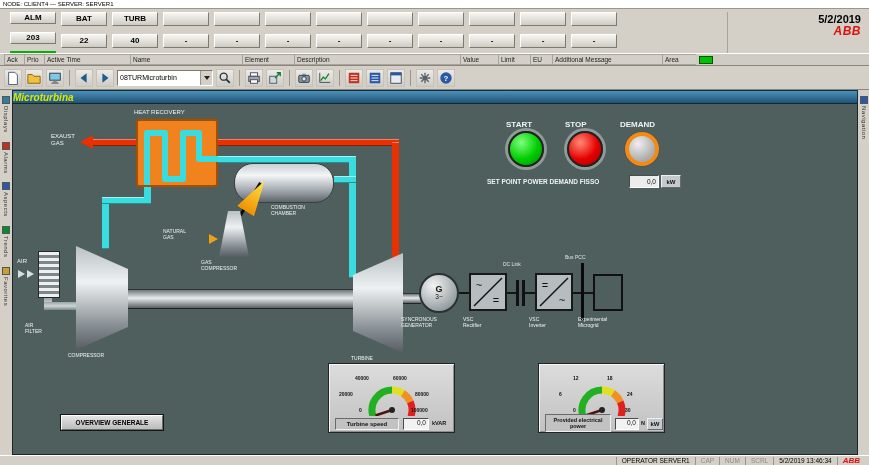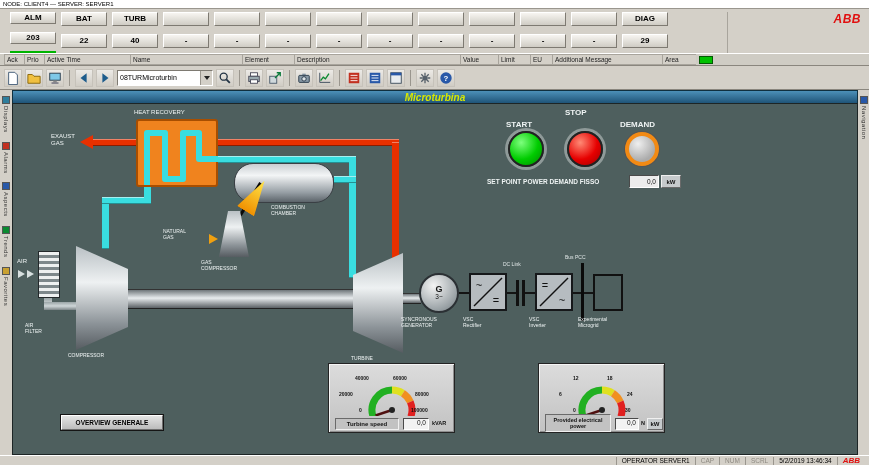--- a/index.html
+++ b/index.html
@@ -37,21 +37,21 @@
   .combo-arrow::after{content:"";border:3px solid transparent;border-top:4px solid #222;margin-top:4px}
 
   
   .workspace{display:flex;height:365px}
   .tabstrip{width:12px;background:#d4d0c8;display:flex;flex-direction:column;align-items:center;padding-top:6px;gap:9px}
   .tabstrip.right{width:11px}
   .tab-item{display:flex;flex-direction:column;align-items:center;gap:2px}
   .tab-ico{width:8px;height:8px;border:1px solid #555}
   .tab-label{writing-mode:vertical-rl;font-size:6px;color:#333;letter-spacing:.5px}
   .main-col{flex:1;display:flex;flex-direction:column}
-  .title-bar{height:13px;background:linear-gradient(#4c90b8,#1f5478);border:1px solid #10303f;border-bottom:none;display:flex;align-items:center;justify-content:center}
+  .title-bar{height:13px;background:linear-gradient(#4c90b8,#1f5478);border:1px solid #10303f;border-bottom:none;display:flex;align-items:center;justify-content:flex-start}
   .title-text{font-size:10px;font-weight:bold;font-style:italic;color:#d8e800}
   .canvas{position:relative;flex:1;background:#4e5f5e;border:1px solid #1d2525;overflow:hidden}
 
   
   .status-bar{height:10px;background:#d4d0c8;border-top:1px solid #fff;display:flex;align-items:center;justify-content:flex-end;gap:0;font-size:6.5px;color:#000;padding-right:4px}
   .sb-cell{border-left:1px solid #9a968e;padding:0 5px;height:8px;line-height:8px;white-space:nowrap}
   .dim{color:#8e8a82}
   .abb-sm{font-size:8px;font-weight:900;font-style:italic;color:#e01010}
 
   
@@ -144,26 +144,23 @@
         <button class="abtn">-</button>
       </div>
       <div class="acol">
         <button class="abtn"></button>
         <button class="abtn">-</button>
       </div>
       <div class="acol">
         <button class="abtn"></button>
         <button class="abtn">-</button>
       </div>
-      <div class="acol">
-        <button class="abtn">DIAG</button>
-        <button class="abtn">29</button>
-      </div>
     </div>
     <div class="dt-panel">
+      <div class="dt-date">5/2/2019</div>
       <div class="abb">ABB</div>
     </div>
   </div>
 
   <div class="alarm-header">
     <div class="hcell" style="width:20px">Ack</div>
     <div class="hcell" style="width:20px">Prio</div>
     <div class="hcell" style="width:86px">Active Time</div>
     <div class="hcell" style="width:112px">Name</div>
     <div class="hcell" style="width:52px">Element</div>
@@ -411,21 +408,21 @@
         <div class="lbl tiny" style="left:552px;top:150px;width:34px;color:#dfe6e6">Bus PCC</div>
         <div class="wire" style="left:571px;top:188px;width:9px"></div>
         <div class="abs" style="left:580px;top:170px;width:30px;height:37px;border:2px solid #111"></div>
         <div class="lbl tiny" style="left:565px;top:212px;width:60px">
           <span>Experimental</span>
             <span>Microgrid</span>
         </div>
 
         <div class="lbl" style="left:493px;top:16px;width:40px;font-weight:bold;font-size:8px">START</div>
         <div class="pbtn start" style="left:495px;top:27px;width:36px;height:36px"></div>
-        <div class="lbl" style="left:552px;top:4px;width:40px;font-weight:bold;font-size:8px">STOP</div>
+        <div class="lbl" style="left:552px;top:16px;width:40px;font-weight:bold;font-size:8px">STOP</div>
         <div class="pbtn stop" style="left:554px;top:27px;width:36px;height:36px"></div>
         <div class="lbl" style="left:607px;top:16px;width:44px;font-weight:bold;font-size:8px">DEMAND</div>
         <div class="pbtn alarm" style="left:612px;top:28px;width:34px;height:34px"></div>
 
         <div class="lbl" style="left:474px;top:74px;width:142px;font-weight:bold;font-size:6.5px;text-align:left">SET POINT POWER DEMAND FISSO</div>
         <input class="vfield" style="left: 616px; top: 71px; width: 30px; height: 13px;" value="0,0">
         <div class="unit-chip" style="left:648px;top:71px;width:20px;height:13px">kW</div>
 
         <div class="gpanel" style="left:315px;top:259px">
           <svg class="abs" style="left:0;top:2px" width="127" height="50" viewBox="0 0 127 50">

